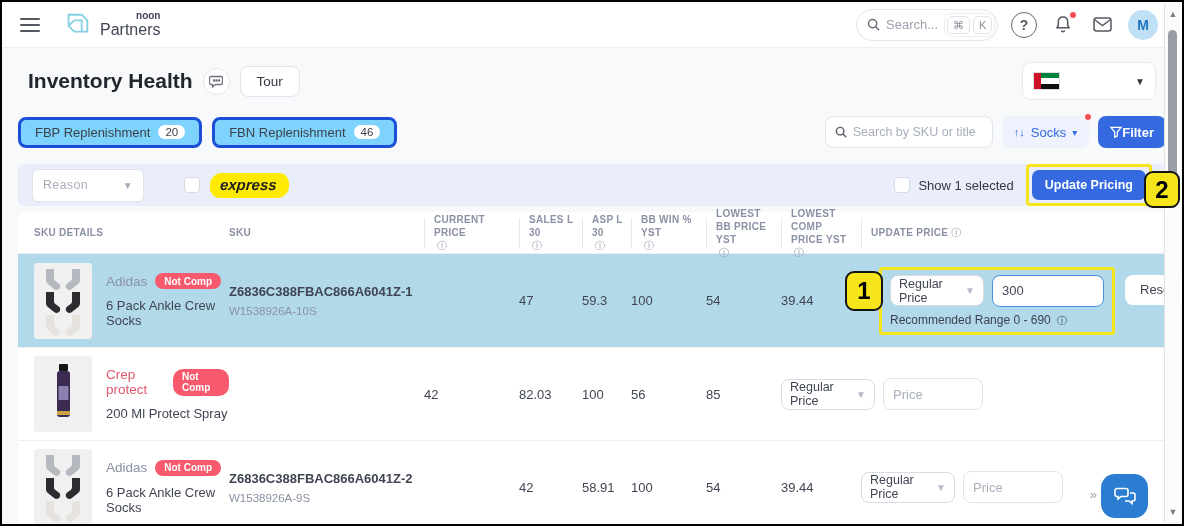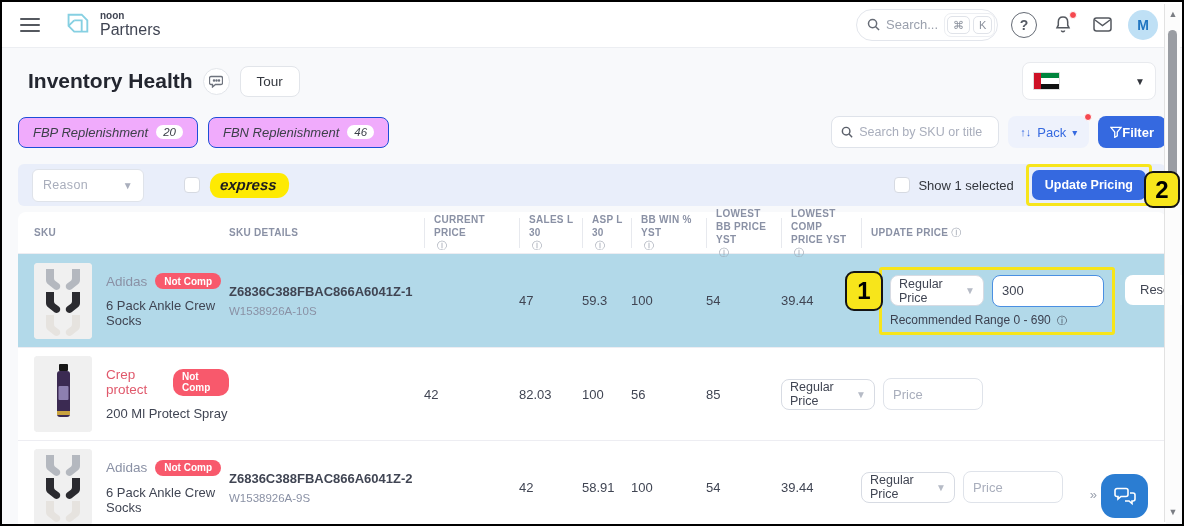--- a/index.html
+++ b/index.html
@@ -7,21 +7,21 @@
   body { font-family: "Liberation Sans", sans-serif; background:#fff; }
   .screen { position:relative; width:1184px; height:526px; border:2px solid #000;
             background:#f8f9fb; overflow:hidden; }
 
   
   .topbar { height:46px; background:#fff; border-bottom:1px solid #eceef2;
             display:flex; align-items:center; padding:0 24px 0 18px; }
   .hamburger { width:20px; display:flex; flex-direction:column; gap:4px; cursor:pointer; }
   .hamburger span { height:2px; background:#54585f; border-radius:1px; }
   .brand { display:flex; align-items:center; gap:8px; margin-left:22px; }
-  .brand-text .t1 { font-size:10px; font-weight:700; color:#404553; line-height:10px; }
+  .brand-text .t1 { font-size:10px; font-weight:700; color:#404553; line-height:10px;text-align:right; }
   .brand-text .t2 { font-size:16px; color:#404553; line-height:17px; }
   .topbar-right { margin-left:auto; display:flex; align-items:center; gap:13px; }
   .search-pill { display:flex; align-items:center; width:142px; height:32px;
                  border:1px solid #e3e6ec; border-radius:16px; padding:0 6px 0 10px;
                  background:#fff; color:#9aa0ad; font-size:13px; gap:6px; }
   .search-pill .ph { flex:1; }
   .keycap { border:1px solid #e0e3e9; border-radius:5px; font-size:11px; color:#8a909c;
             padding:2px 5px; background:#fff; line-height:12px; }
   .keygroup { display:flex; gap:3px; border:1px solid #eceef2; border-radius:7px; padding:2px; }
   .cir-btn { width:26px; height:26px; border-radius:50%; border:1.4px solid #646a74;
@@ -48,21 +48,21 @@
   .flag .pole { width:7px; background:#ce1126; }
   .flag .stripes { flex:1; display:flex; flex-direction:column; }
   .flag .stripes div { flex:1; }
   .caret { margin-left:auto; color:#33363d; font-size:10px; }
 
   
   .tabs-row { display:flex; align-items:center; margin:14px 16px 0 16px; }
   .tab { height:31px; display:flex; align-items:center; gap:8px; padding:0 14px; border-radius:8px;
          font-size:13px; cursor:pointer; margin-right:10px; }
   .tab.active { background:var(--accent-blue,#3569e0); color:#fff; font-weight:700; }
-  .tab.inactive { background:#f0abfc; color:#3c4049; border:1px solid #1d4ed8;font-style:italic; }
+  .tab.inactive { background:#7dd3fc; color:#3c4049; border:3px solid #1d4ed8; }
   .tab .cnt { border-radius:9px; font-size:11.5px; padding:1px 7px; }
   .tab.active .cnt { background:#6b8fea; color:#fff; }
   .tab.inactive .cnt { background:#fff; color:#3c4049; }
   .tabs-right { margin-left:auto; display:flex; align-items:flex-end; gap:9px; }
   .sku-search { width:168px; height:32px; border:1px solid #dfe3ea; border-radius:8px; background:#fff;
                 display:flex; align-items:center; gap:6px; padding:0 9px; color:#a9aebc; font-size:12.5px; }
   .sort-btn { position:relative; height:32px; padding:0 12px; border-radius:8px; background:#eef2fc;
               color:var(--accent-blue,#3569e0); font-size:13px; display:flex; align-items:center; gap:6px;
               cursor:pointer; }
   .filter-btn { height:32px; padding:0 12px; border-radius:8px; background:var(--accent-blue,#3569e0);
@@ -249,21 +249,21 @@
         <span>
           <svg width="12" height="12" viewBox="0 0 14 14" fill="none" stroke="#5a5f69" stroke-width="1.7">
               <circle cx="6" cy="6" r="4.4"></circle>
               <path d="M9.4 9.4 L13 13"></path>
             </svg>
         </span>
         <span>Search by SKU or title</span>
       </div>
       <div class="sort-btn">
         <span style="font-size:11px">↑↓</span>
-        <span>Pack</span>
+        <span>Socks</span>
         <span style="font-size:10px">▾</span>
         <span class="red-dot" style="top:-3px;right:-3px"></span>
       </div>
       <div class="filter-btn">
         <span>
           <svg width="12" height="12" viewBox="0 0 14 14" fill="none" stroke="#fff" stroke-width="1.5">
               <path d="M1 1.5 h12 L8.5 7 v4.5 l-3 1.8 V7 Z"></path>
             </svg>
         </span>
         <span>Filter</span>
@@ -287,22 +287,22 @@
       </div>
       <div class="anno-box">
         <button class="update-pricing-btn">Update Pricing</button>
       </div>
     </div>
   </div>
 
   <div class="table-card">
 
     <div class="tgrid thead">
+      <div class="th"><span>SKU DETAILS</span></div>
       <div class="th"><span>SKU</span></div>
-      <div class="th"><span>SKU DETAILS</span></div>
       <div class="th div">
           <span>CURRENT PRICE</span>
           <span class="info">ⓘ</span>
         </div>
       <div class="th div">
           <span>SALES L 30</span>
           <span class="info">ⓘ</span>
         </div>
       <div class="th div">
           <span>ASP L 30</span>

